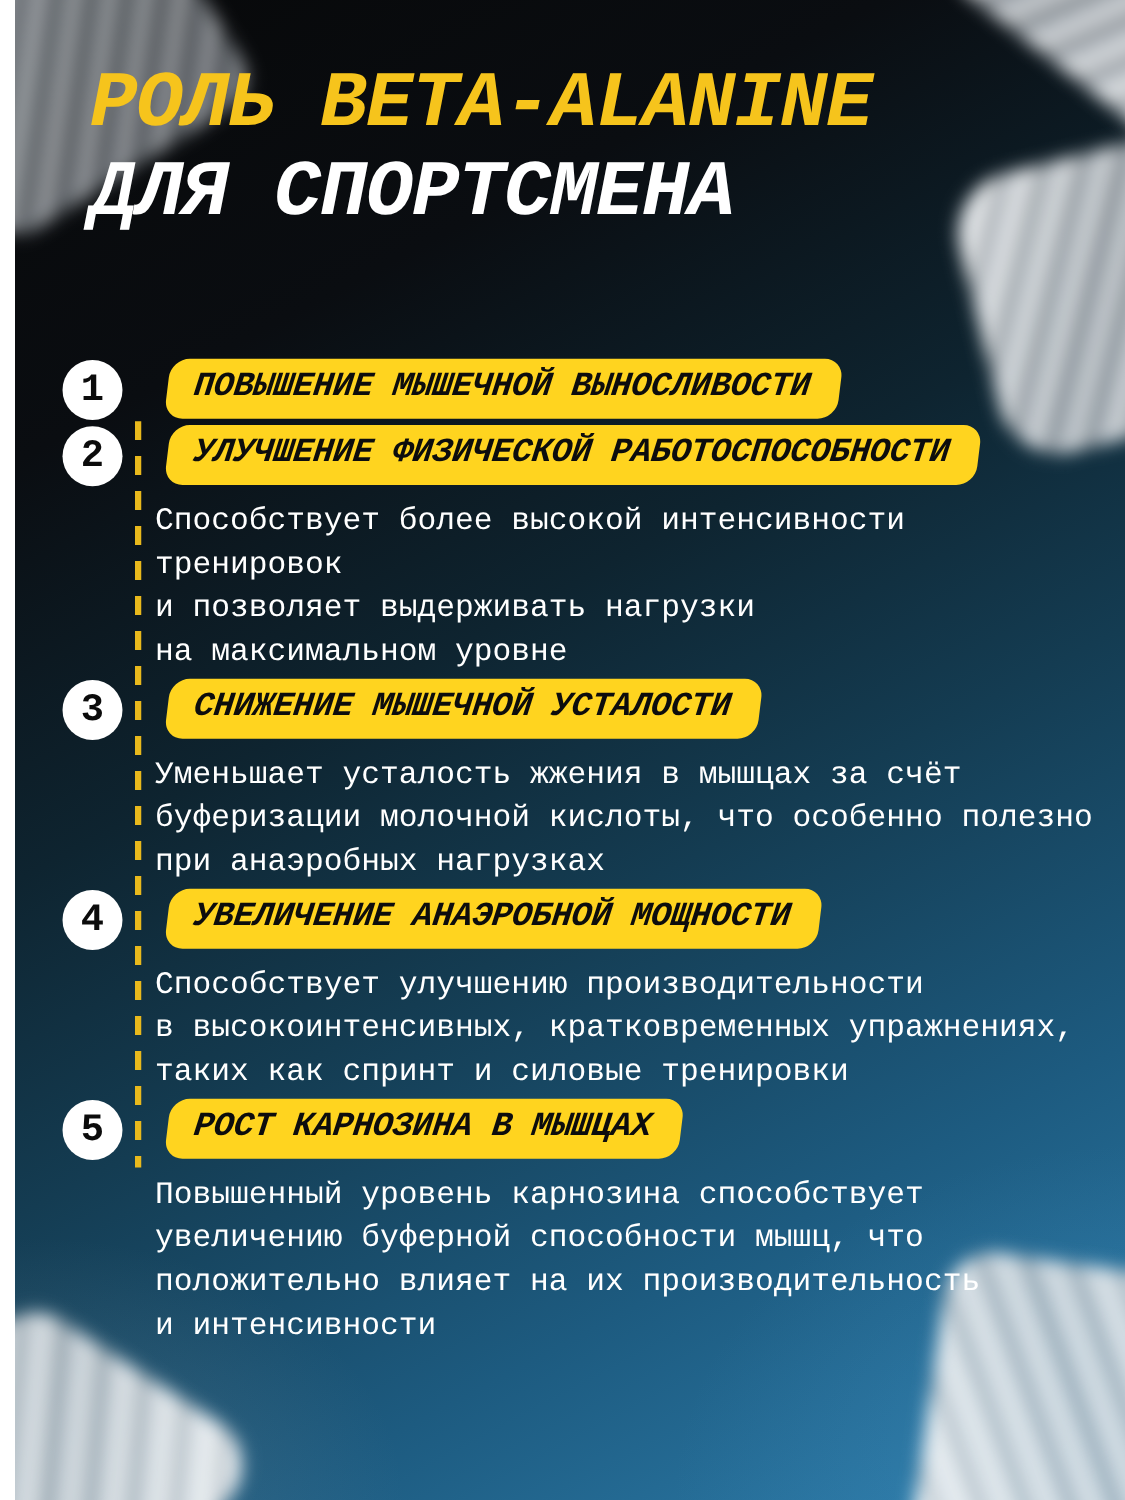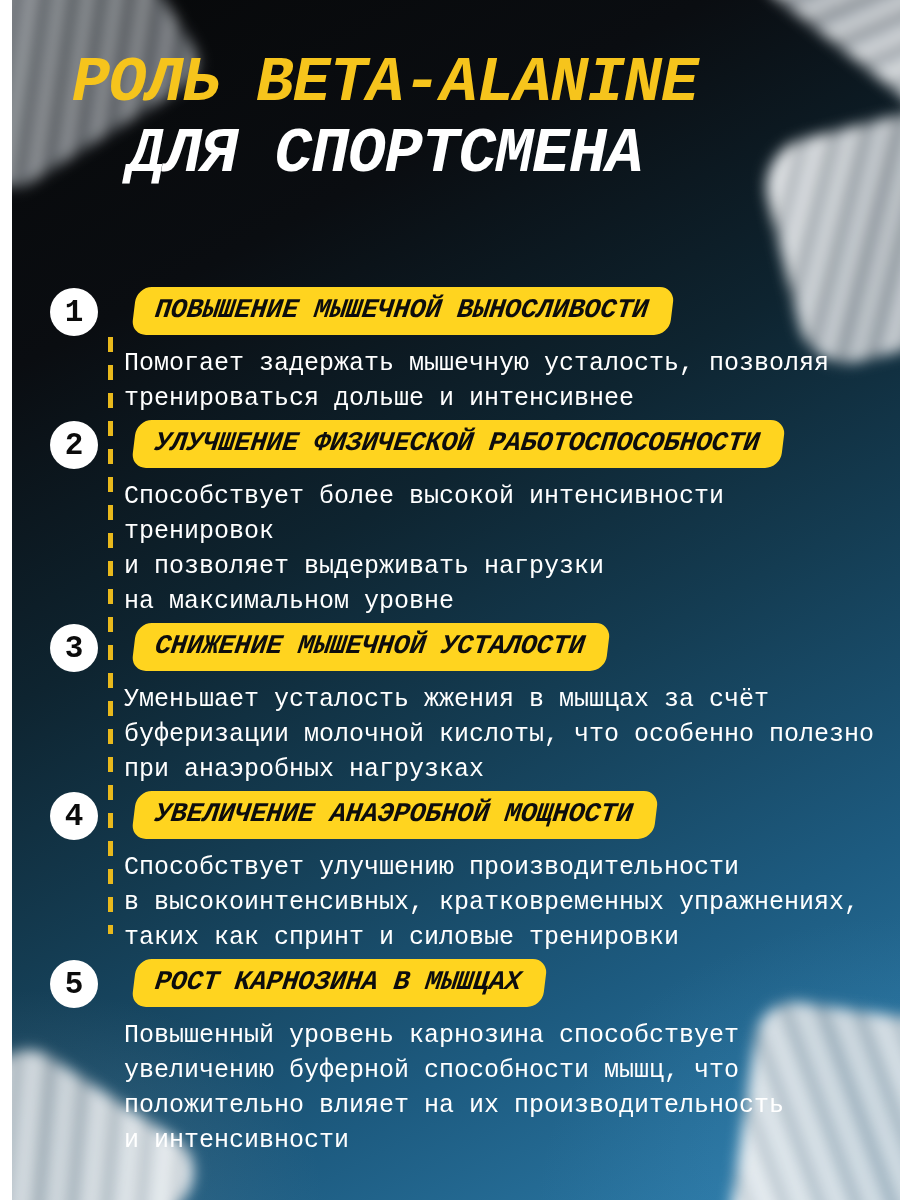--- a/index.html
+++ b/index.html
@@ -46,21 +46,21 @@
   
   .title{
     position:absolute;left:60px;top:48px;z-index:2;
     font-style:italic;font-weight:bold;
     font-size:63px;line-height:71px;
     letter-spacing:-1px;
     text-transform:uppercase;
     white-space:nowrap;
   }
   .title .line1{color:#F6C41C;}
-  .title .line2{color:#FFFFFF;text-align:center;}
+  .title .line2{color:#FFFFFF;}
   
   .items{position:absolute;left:38px;top:287px;width:834px;z-index:1;}
   .timeline{
     position:absolute;left:58px;top:50px;width:5px;height:597px;
     background:repeating-linear-gradient(180deg,#E9B91C 0 15px,transparent 15px 28px);
     z-index:0;
   }
   .item{display:flex;align-items:flex-start;margin-bottom:4px;position:relative;z-index:1;}
   .num{
     width:48px;height:48px;flex-shrink:0;
@@ -112,22 +112,20 @@
 
   <div class="items">
     <div class="timeline"></div>
 
     <div class="item">
       <div class="num">1</div>
       <div class="content">
         <div class="banner-wrap">
           <span class="banner-text">ПОВЫШЕНИЕ МЫШЕЧНОЙ ВЫНОСЛИВОСТИ</span>
         </div>
-        <div class="body-text">Помогает задержать мышечную усталость, позволяя
-тренироваться дольше и интенсивнее</div>
       </div>
     </div>
 
     <div class="item">
       <div class="num">2</div>
       <div class="content">
         <div class="banner-wrap">
           <span class="banner-text">УЛУЧШЕНИЕ ФИЗИЧЕСКОЙ РАБОТОСПОСОБНОСТИ</span>
         </div>
         <div class="body-text">Способствует более высокой интенсивности тренировок

